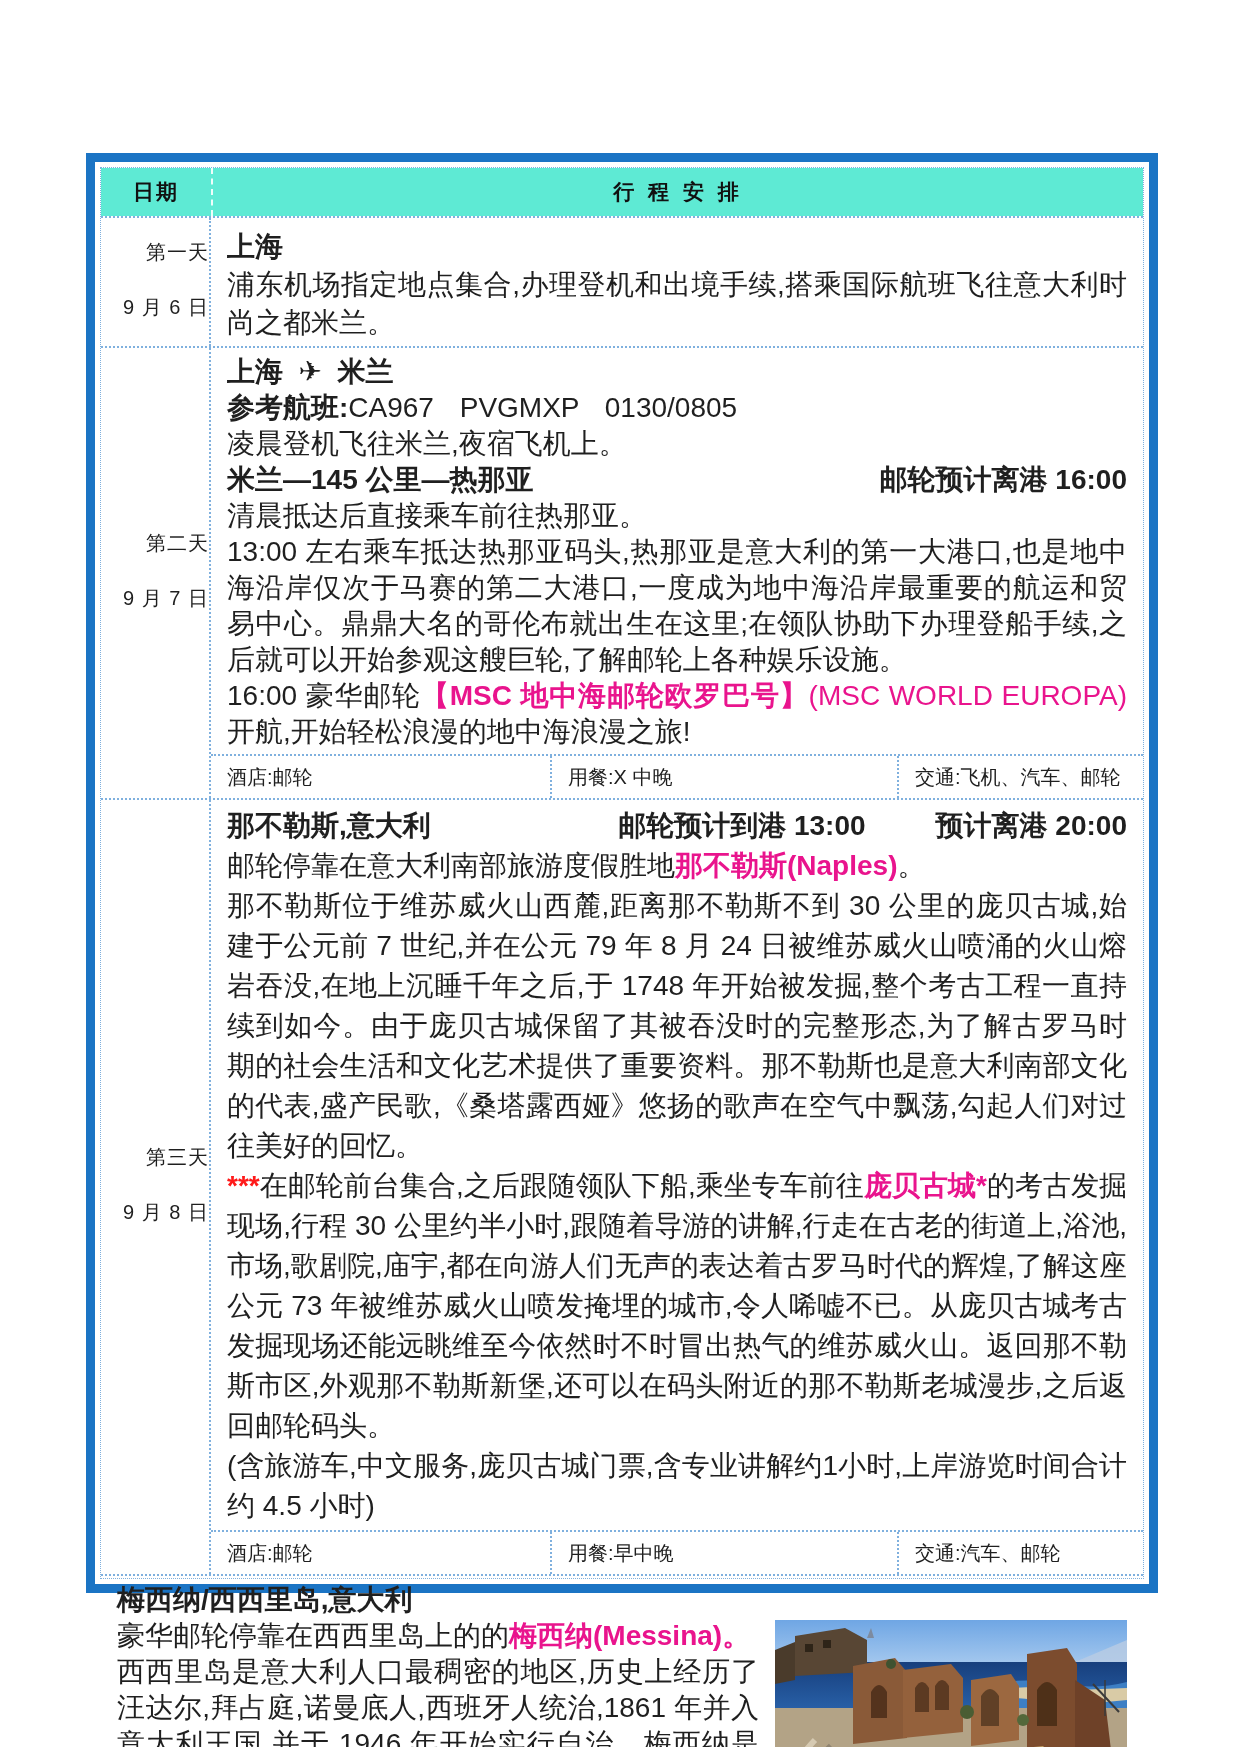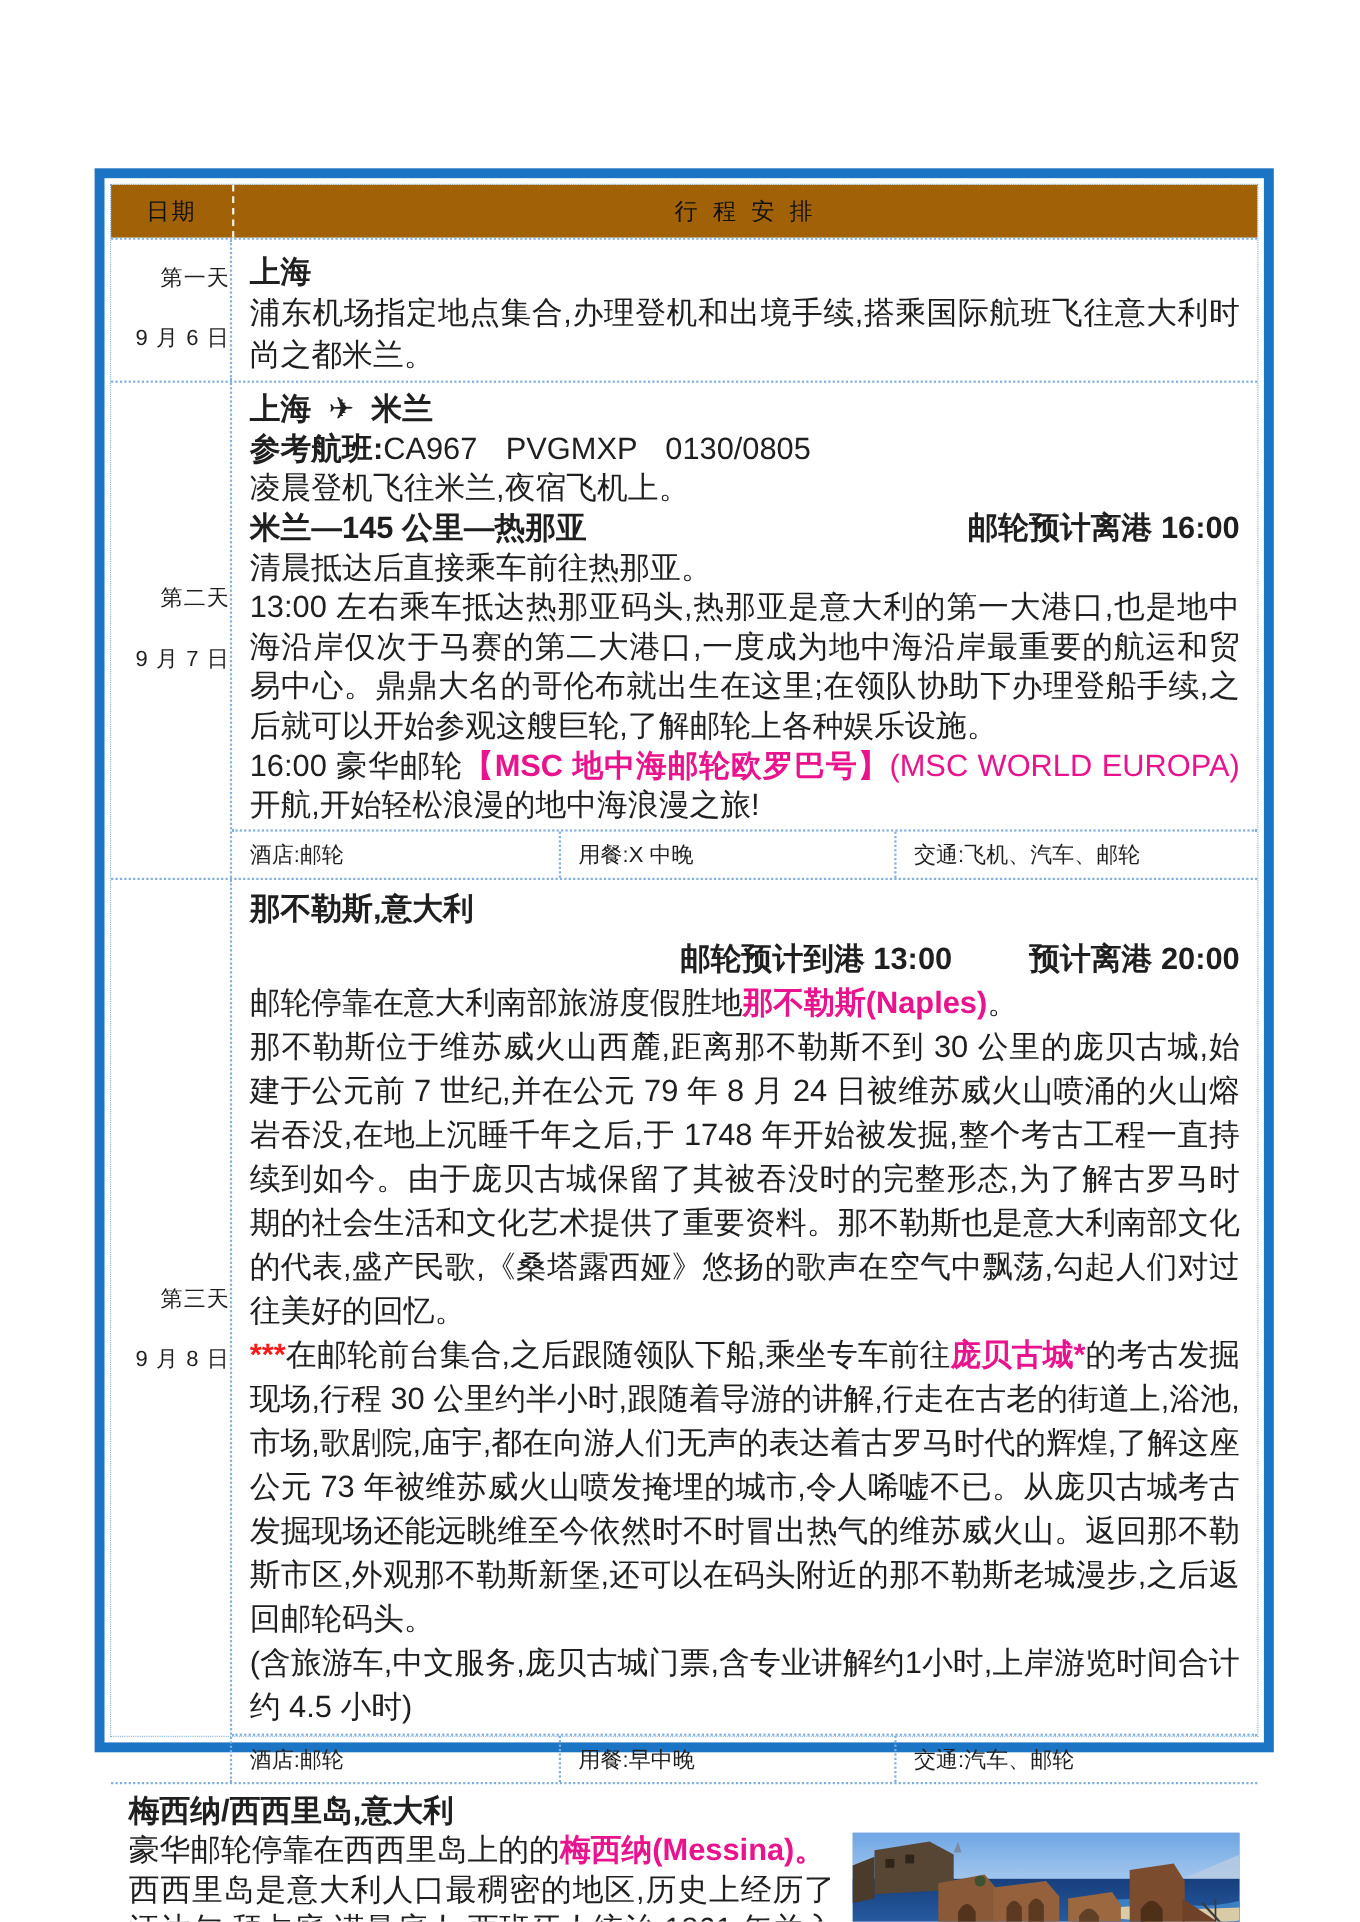--- a/index.html
+++ b/index.html
@@ -11,21 +11,21 @@
     position:absolute;left:86px;top:153px;width:1072px;height:1440px;
     border:9px solid #1b74c4;background:#ffffff;padding:5px;box-sizing:border-box;
   }
   .itable{
     width:100%;height:100%;box-sizing:border-box;display:flex;flex-direction:column;
     border:1px dotted #7fb0de;
   }
   .row{display:flex;box-sizing:border-box;}
   .row + .row{border-top:2px dotted #7fb0de;}
   
-  .thead{background:#a16207;height:48px;flex:0 0 48px;align-items:center;font-weight:400;font-size:21px;color:#111;}
+  .thead{background:#5eead4;height:48px;flex:0 0 48px;align-items:center;font-weight:700;font-size:21px;color:#111;}
   .hdate{width:110px;flex:0 0 110px;text-align:center;border-right:2px dashed rgba(255,255,255,.9);align-self:stretch;display:flex;align-items:center;justify-content:center;letter-spacing:2px;}
   .hplan{flex:1;text-align:center;letter-spacing:4px;}
   
   .datecell{
     width:110px;flex:0 0 110px;border-right:2px dotted #7fb0de;box-sizing:border-box;
     display:flex;flex-direction:column;align-items:flex-end;justify-content:center;gap:28px;
     font-size:20px;letter-spacing:1px;padding-bottom:4px;
   }
   
   .contentcol{flex:1;display:flex;flex-direction:column;min-width:0;}
@@ -33,25 +33,26 @@
   .content p{margin:0;font-size:28px;text-align:justify;}
   .lh36 p{line-height:36px;}
   .lh38 p{line-height:38px;}
   .lh40 p{line-height:40px;}
   .b{font-weight:700;margin-top:28px;}
   .pink{color:#e9148d;}
   .red{color:#ff1a1a;}
   .latin{font-family:"Liberation Sans","DejaVu Sans",sans-serif;word-spacing:18px;}
   .split{display:flex;justify-content:space-between;gap:40px;}
   .headline{display:flex;white-space:nowrap;}
-  .headline .times{margin-left:auto;display:flex;gap:70px;margin-top:46px;}
+  .headline .times{margin-left:auto;display:flex;gap:70px;}
   
   .foot{
     display:flex;border-top:2px dotted #7fb0de;flex:0 0 42px;align-items:center;
     font-size:20px;
+    gap:42px;
   }
   .foot .fc{padding:0 0 0 16px;box-sizing:border-box;height:100%;display:flex;align-items:center;}
   .foot .fc1{width:297px;flex:0 0 297px;}
   .foot .fc2{width:305px;flex:0 0 305px;border-left:2px dotted #7fb0de;}
   .foot .fc3{flex:1;border-left:2px dotted #7fb0de;}
   
   .r1 .content{min-height:100px;padding-top:10px;}
   .r2 .content{min-height:316px;}
   .r3 .content{min-height:472px;}
   .r4 .content{min-height:282px;}

